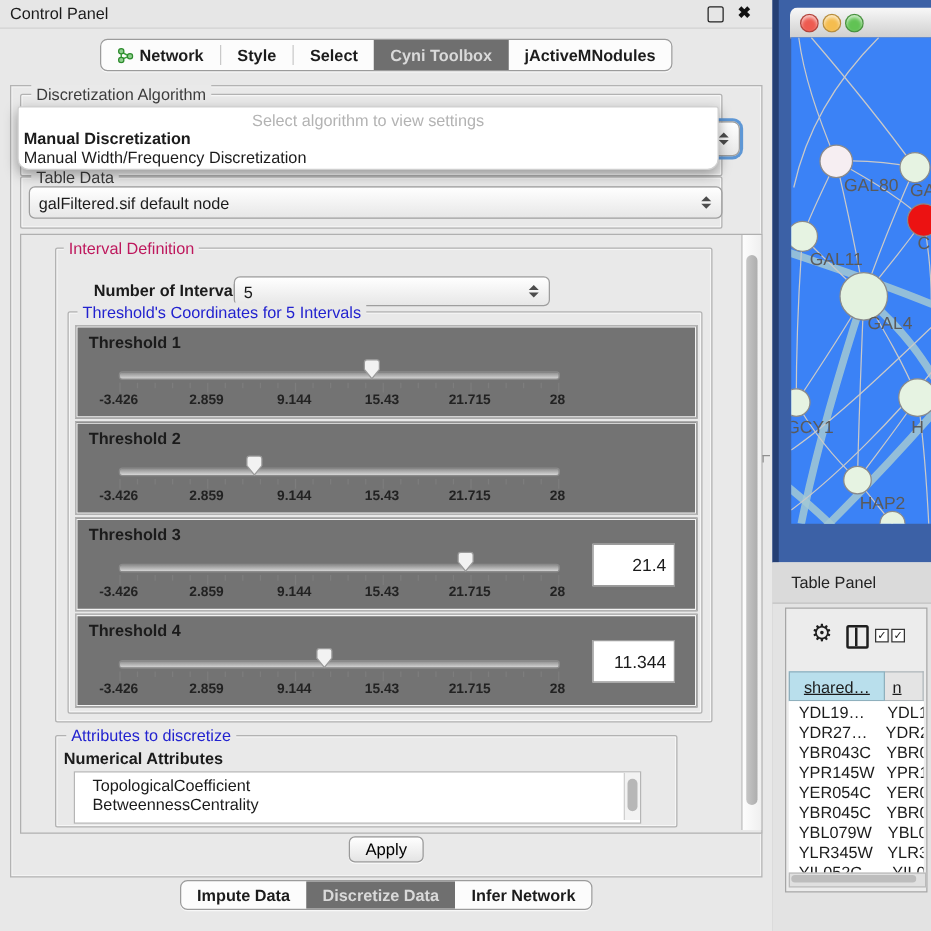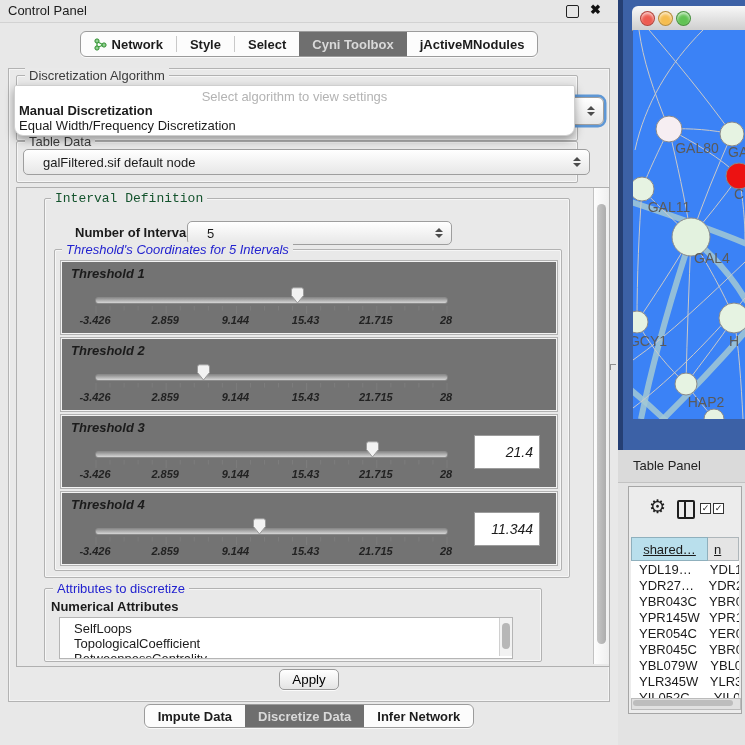--- a/index.html
+++ b/index.html
@@ -17,26 +17,26 @@
   .segbar{display:flex;justify-content:center;}
   #top-tabbar{left:0;top:31px;width:618px;}
   .seg{display:inline-flex;background:#fcfcfc;border:1px solid #9b9b9b;border-radius:6px;overflow:hidden;height:24px;box-shadow:0 1px 0 rgba(255,255,255,.7);}
   .seg-item{padding:0 13px;display:flex;align-items:center;gap:5px;font-weight:bold;color:#1c1c1c;cursor:pointer;white-space:nowrap;}
   .seg-item.selected{background:#6f6f6f;color:#d9d9d9;}
   .seg-sep{width:1px;background:#c9c9c9;margin:4px 0;}
 
   #main-panel{left:8px;top:68px;width:600px;height:632px;border:1px solid #b3b3b3;background:#e9e9e9;box-shadow:inset 0 0 0 1px #f4f4f4;}
   .group{position:absolute;border:1px solid #b2b2b2;box-shadow:inset 0 0 0 1px #f6f6f6;border-radius:2px;}
   .legend{position:absolute;top:-8px;left:8px;background:#e9e9e9;padding:0 4px;font-size:13px;white-space:nowrap;}
-  .legend.green{color:#14532d;font-family:Liberation Mono, monospace;}
+  .legend.green{color:#be185d;}
   .legend.blue{color:#2222cf;}
   .legend.plain{color:#3c3c3c;}
 
   .combo{position:absolute;display:flex;align-items:center;border:1px solid #9e9e9e;border-radius:5px;
-         background:linear-gradient(#ffffff,#e7e7e7);padding-left:19px;cursor:pointer;}
+         background:linear-gradient(#ffffff,#e7e7e7);padding-left:7px;cursor:pointer;}
   .stepper{margin-left:auto;margin-right:8px;display:flex;flex-direction:column;gap:2px;}
   .tri-up{width:0;height:0;border-left:4px solid transparent;border-right:4px solid transparent;border-bottom:4px solid #4c4c4c;}
   .tri-dn{width:0;height:0;border-left:4px solid transparent;border-right:4px solid transparent;border-top:4px solid #4c4c4c;}
 
   
   #algo-combo{left:14px;top:28px;width:560px;height:26px;border-radius:6px;box-shadow:0 0 0 2.5px #5e97d5;}
 
   #algo-popup{left:5px;top:16px;width:559px;height:49px;background:#fff;border:1px solid #cfcfcf;border-radius:2px 2px 9px 9px;
               box-shadow:0 4px 10px rgba(0,0,0,.35);z-index:5;}
   #popup-placeholder{left:0;top:3px;width:100%;text-align:center;color:#b3b3b3;}
@@ -161,21 +161,21 @@
       <div id="algo-combo" class="combo">
         <span class="stepper">
             <span class="tri-up"></span>
             <span class="tri-dn"></span>
           </span>
       </div>
 
       <div id="algo-popup" class="abs">
         <div id="popup-placeholder" class="abs">Select algorithm to view settings</div>
         <div class="popup-item bold" style="top:17px;">Manual Discretization</div>
-        <div class="popup-item" style="top:32px;">Equal Width/Frequency Discretization</div>
+        <div class="popup-item" style="top:32px;">Manual Width/Frequency Discretization</div>
       </div>
 
       <div class="group" style="left:7px;top:72px;width:560px;height:40px;">
         <span class="legend plain">Table Data</span>
       </div>
       <div class="combo" style="left:14px;top:80px;width:546px;height:24px;">
         <span>galFiltered.sif default node</span>
         <span class="stepper">
             <span class="tri-up"></span>
             <span class="tri-dn"></span>
@@ -189,21 +189,21 @@
 
           <span class="abs bold" style="left:30px;top:26px;">Number of Intervals</span>
           <div class="combo" style="left:142px;top:22px;width:244px;height:22px;">
             <span>5</span>
             <span class="stepper">
                 <span class="tri-up"></span>
                 <span class="tri-dn"></span>
               </span>
           </div>
 
-          <div class="group" style="left:9px;top:50px;width:506px;height:320px;font-style:italic;">
+          <div class="group" style="left:9px;top:50px;width:506px;height:320px;">
             <span class="legend blue" style="left:7px;">Threshold's Coordinates for 5 Intervals</span>
             <div id="threshold-rows" class="abs" style="left:5px;top:10px;">
                 <div class="thr-row">
                   <div class="thr-label">Threshold 1</div>
                   <div class="thr-track"></div>
                   <svg width="353" height="10" class="thr-ticks">
                     <line x1="1" x2="1" y1="0" y2="8" stroke="#7d7d7d" stroke-width="1"></line>
                     <line x1="15.040000000000001" x2="15.040000000000001" y1="0" y2="4.5" stroke="#7d7d7d" stroke-width="1"></line>
                     <line x1="29.080000000000002" x2="29.080000000000002" y1="0" y2="4.5" stroke="#7d7d7d" stroke-width="1"></line>
                     <line x1="43.12" x2="43.12" y1="0" y2="4.5" stroke="#7d7d7d" stroke-width="1"></line>
@@ -367,21 +367,20 @@
                 </div>
               </div>
           </div>
         </div>
 
         <div class="group" style="left:27px;top:400px;width:496px;height:72px;">
           <span class="legend blue">Attributes to discretize</span>
           <span class="abs bold" style="left:6px;top:10px;">Numerical Attributes</span>
           <div id="attr-listbox" class="abs">
             <div id="attr-items" style="padding-top:3px;">
-                <div class="attr-item">SelfLoops</div>
                 <div class="attr-item">TopologicalCoefficient</div>
                 <div class="attr-item">BetweennessCentrality</div>
               </div>
             <div id="attr-scrollbar">
                 <div id="attr-thumb"></div>
               </div>
           </div>
         </div>
 
         <div id="v-scrollbar" class="abs">

